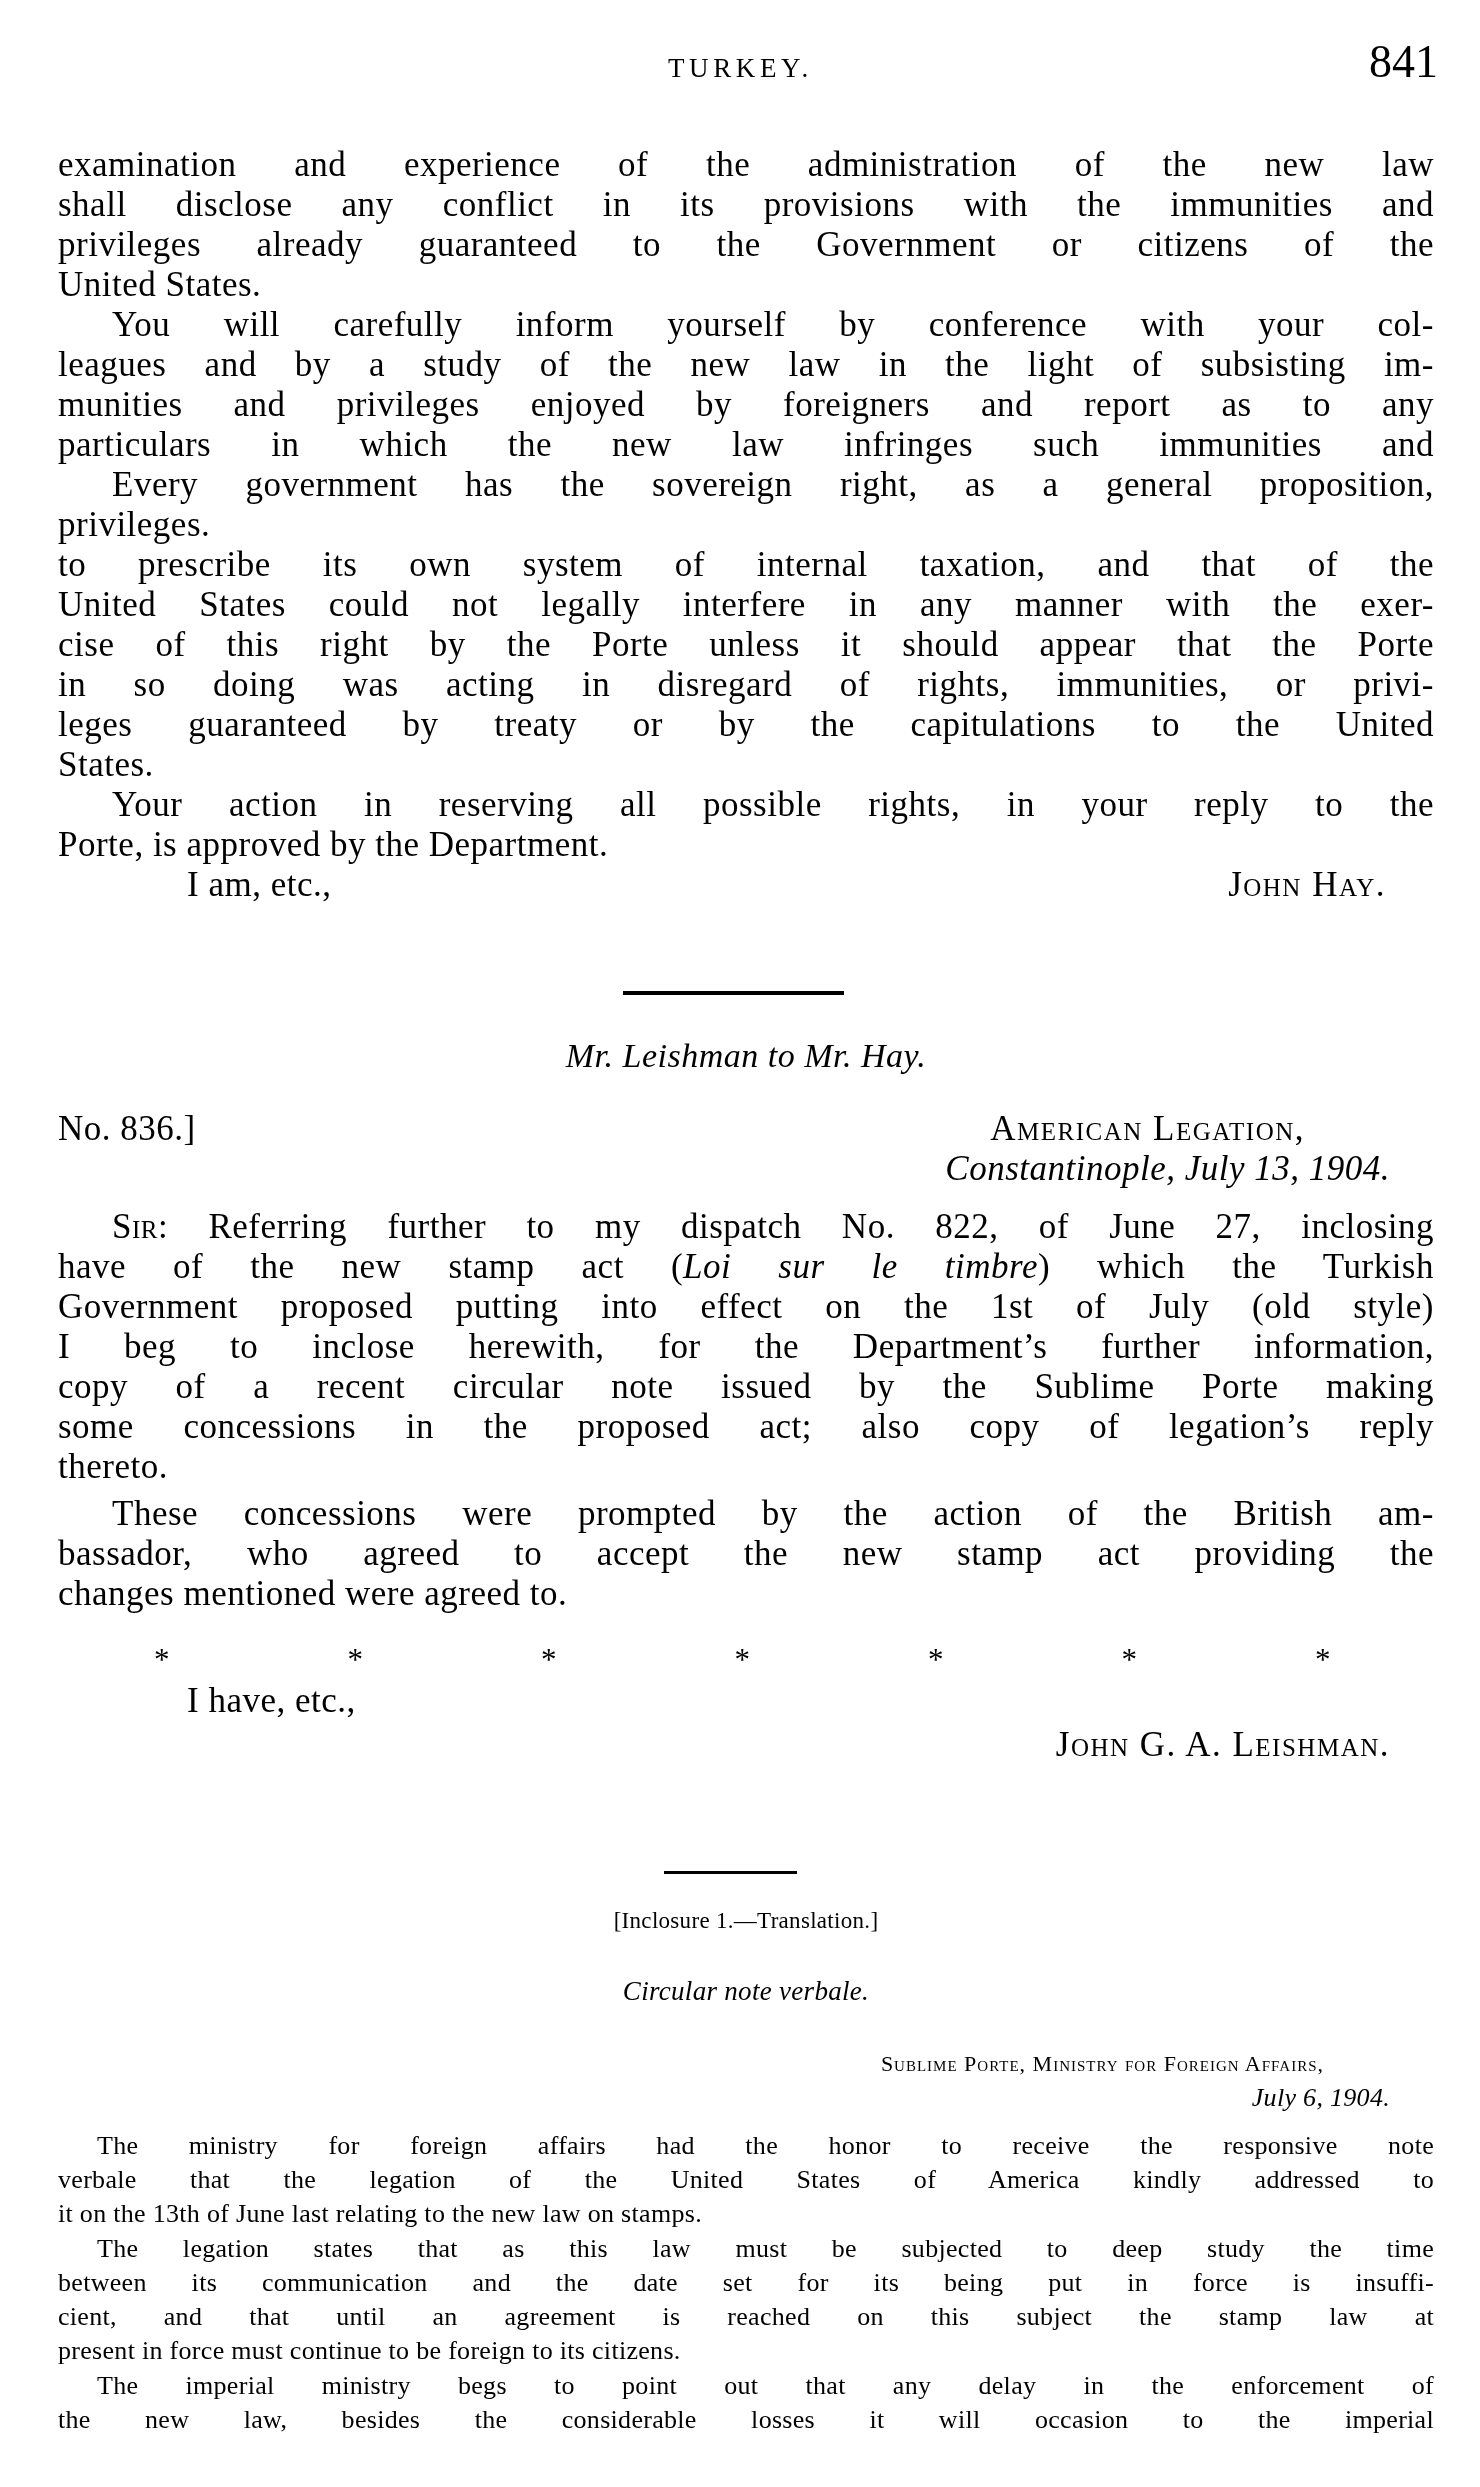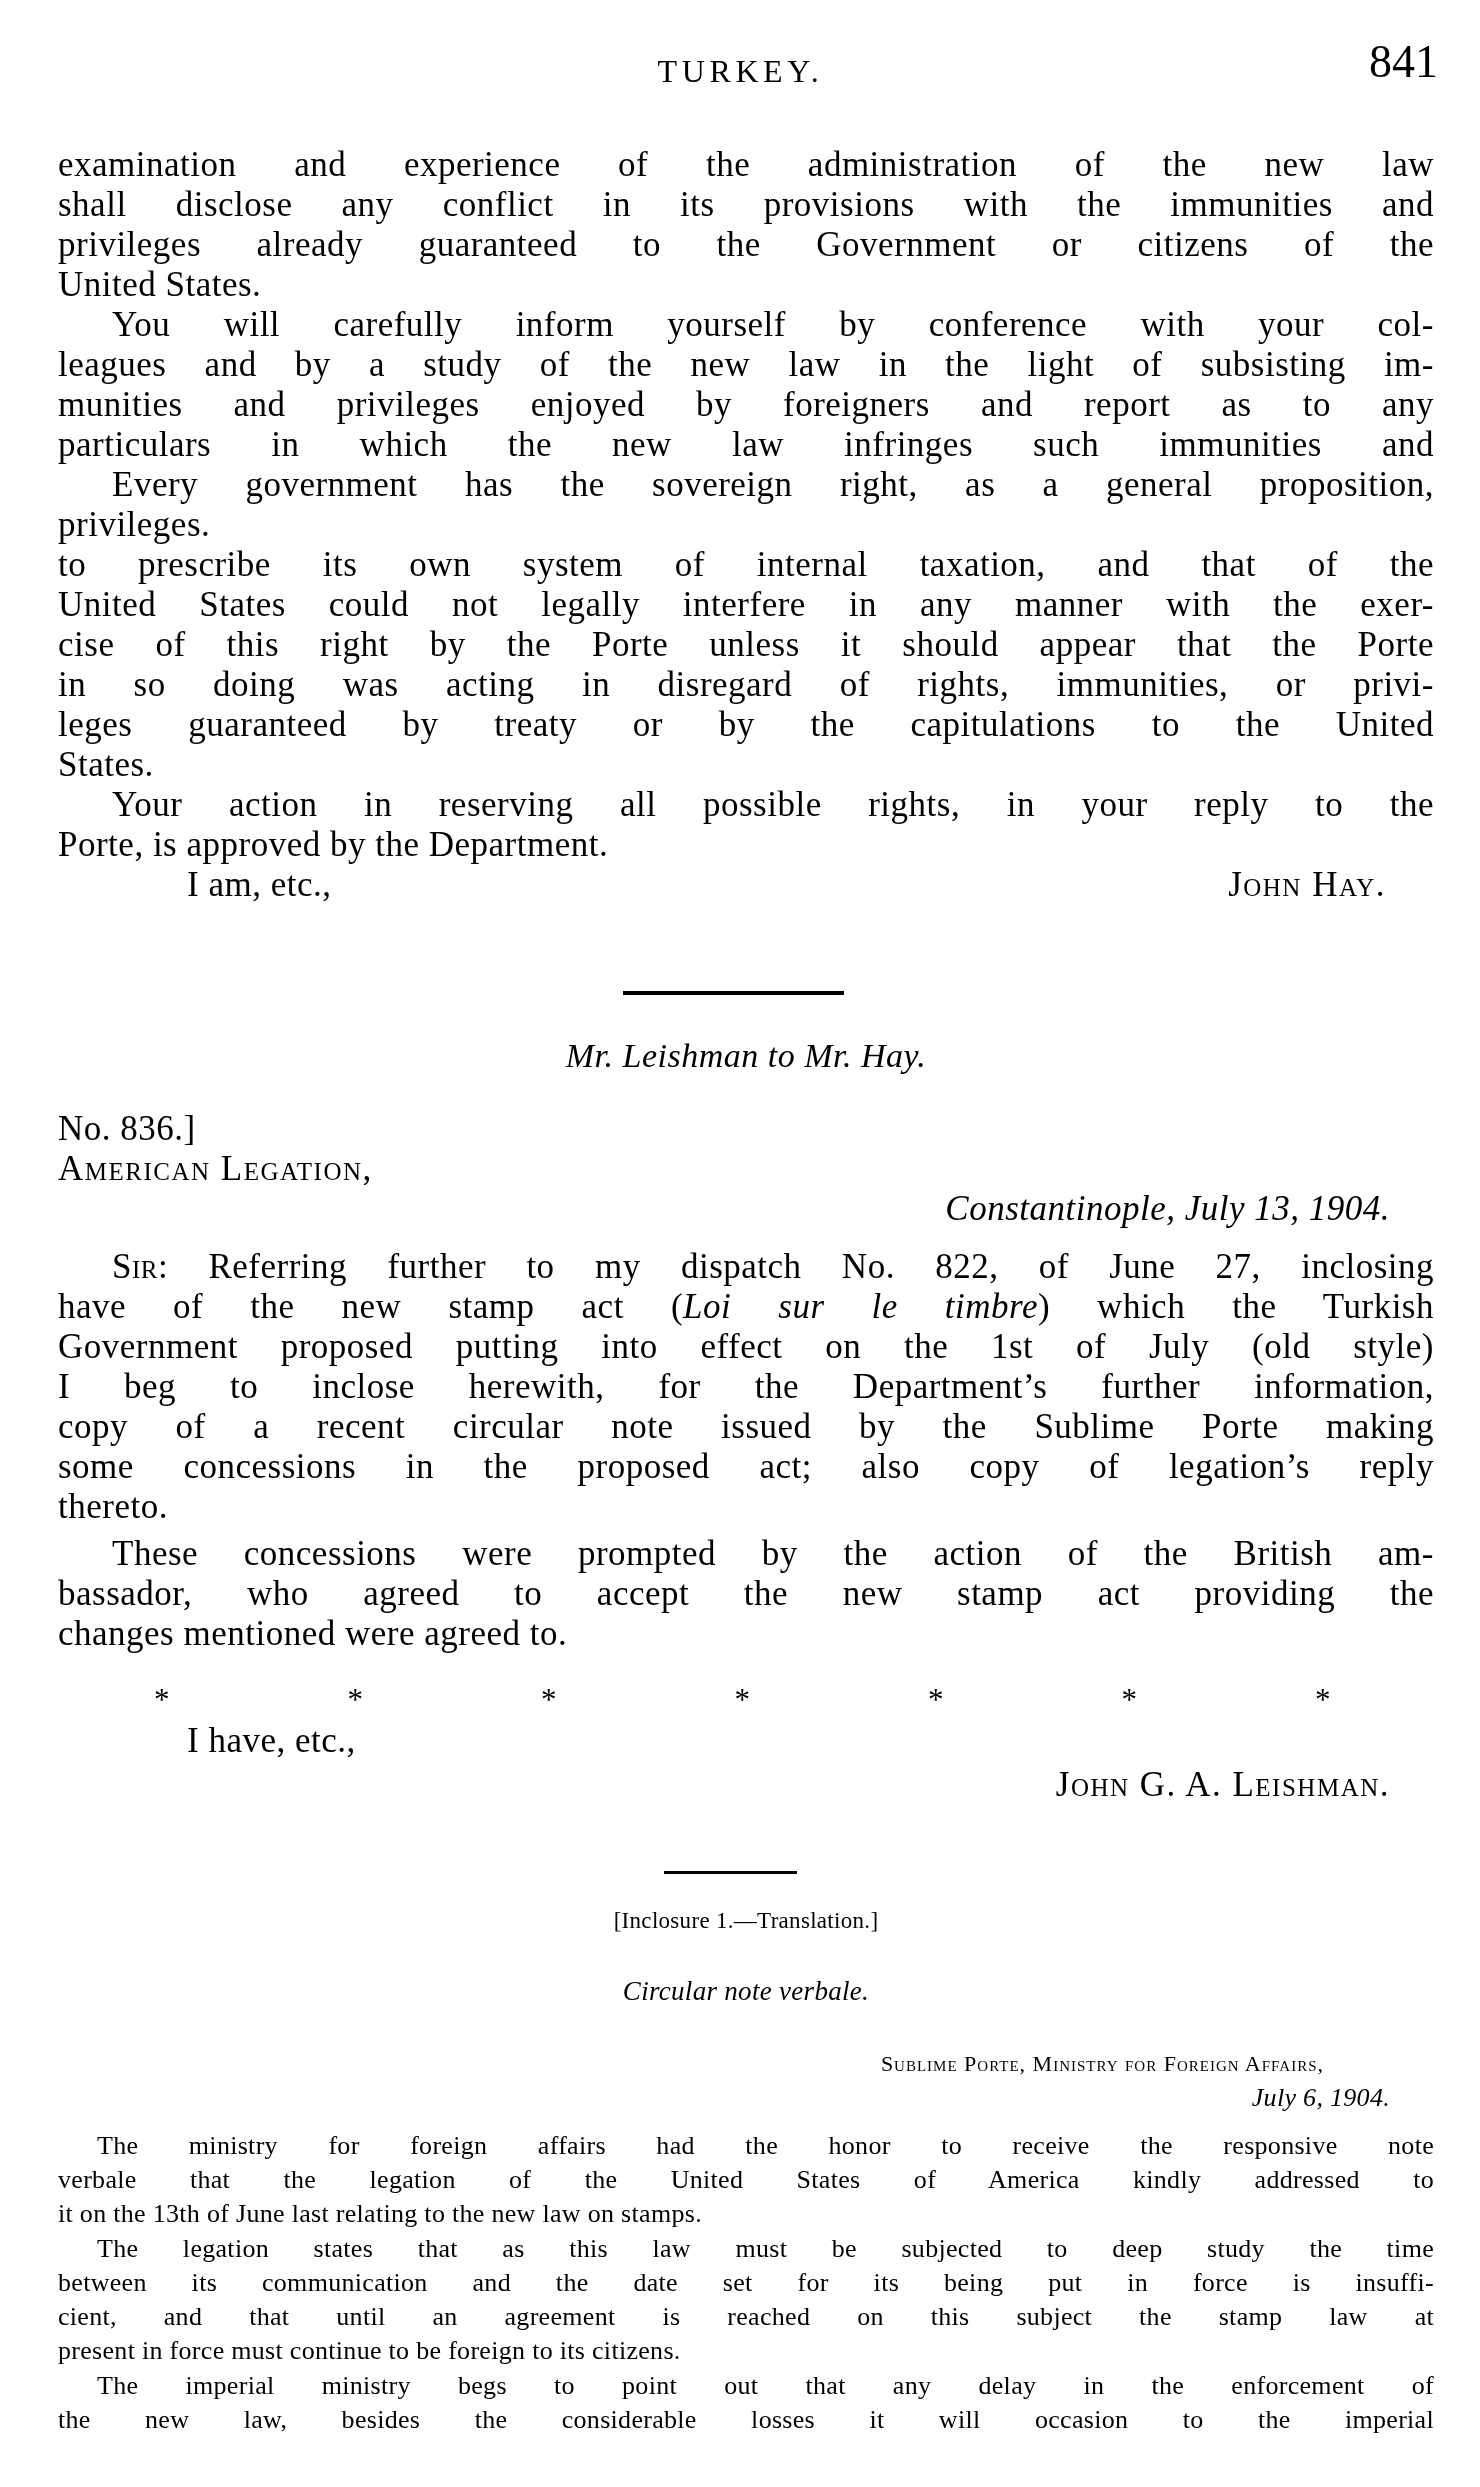--- a/index.html
+++ b/index.html
@@ -10,21 +10,21 @@
     background: #ffffff;
     color: #000000;
     font-family: "Liberation Serif", "DejaVu Serif", serif;
     overflow: hidden;
   }
   
   .rh-title {
     position: absolute;
     top: 55px; left: 0; width: 100%;
     text-align: center;
-    font-size: 32px;
+    font-size: 27px;
     letter-spacing: 4.6px;
     line-height: 1;
   }
   .page-number {
     position: absolute;
     top: 39px; right: 43px;
     font-size: 46px;
     line-height: 1;
   }
   
@@ -50,21 +50,21 @@
   .closing-row .signature { margin-right: 48px; letter-spacing: 1.5px; }
 
   
   .doc-heading {
     text-align: center;
     font-style: italic;
     font-size: 34px;
     line-height: 40px;
   }
   
-  .addr-row { display: flex; justify-content: space-between; margin-top: 33px; line-height: 40px; flex-direction: column; }
+  .addr-row { display: flex; justify-content: space-between; margin-top: 33px; line-height: 40px; }
   .addr-row .office { margin-right: 129px; letter-spacing: 1.5px; }
   .dateline-right { text-align: right; padding-right: 44px; font-style: italic; line-height: 40px; }
 
   .para-sir { margin-top: 17.5px; }
   .para-concessions { margin-top: 7.2px; }
 
   .asterisk-row {
     display: flex; justify-content: space-between;
     padding-left: 96px; padding-right: 103px;
     margin-top: 26px;

